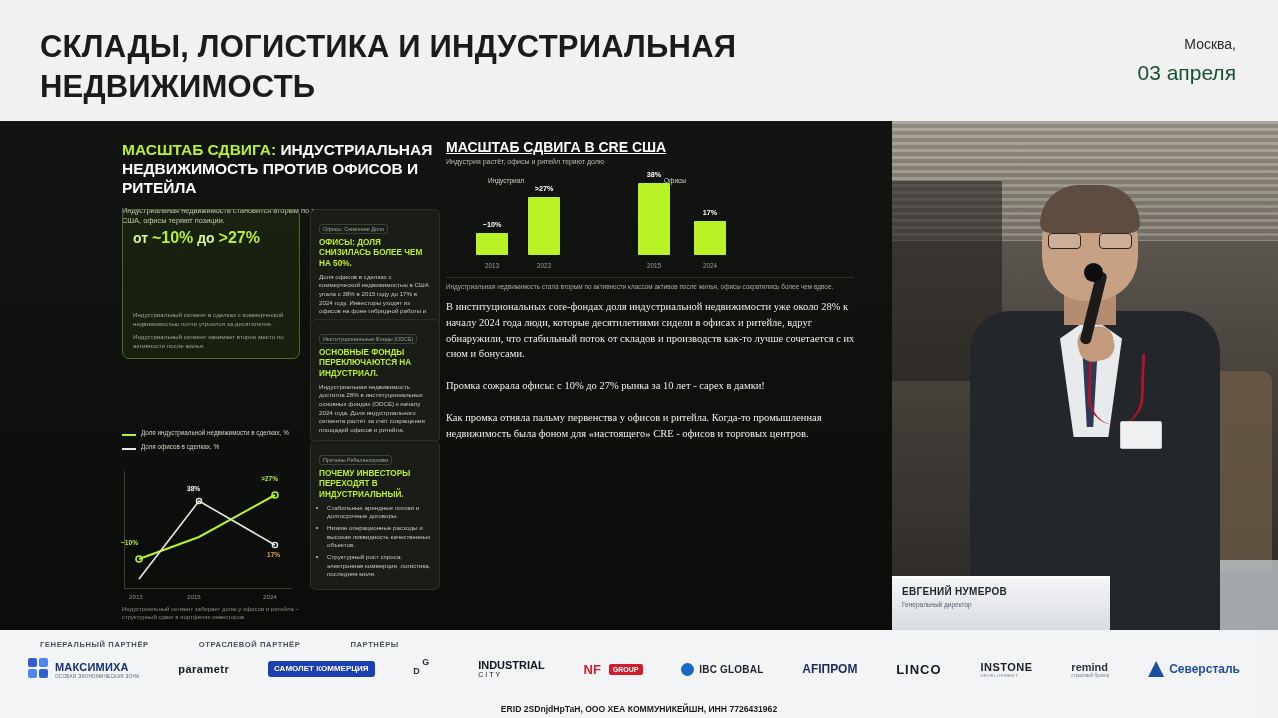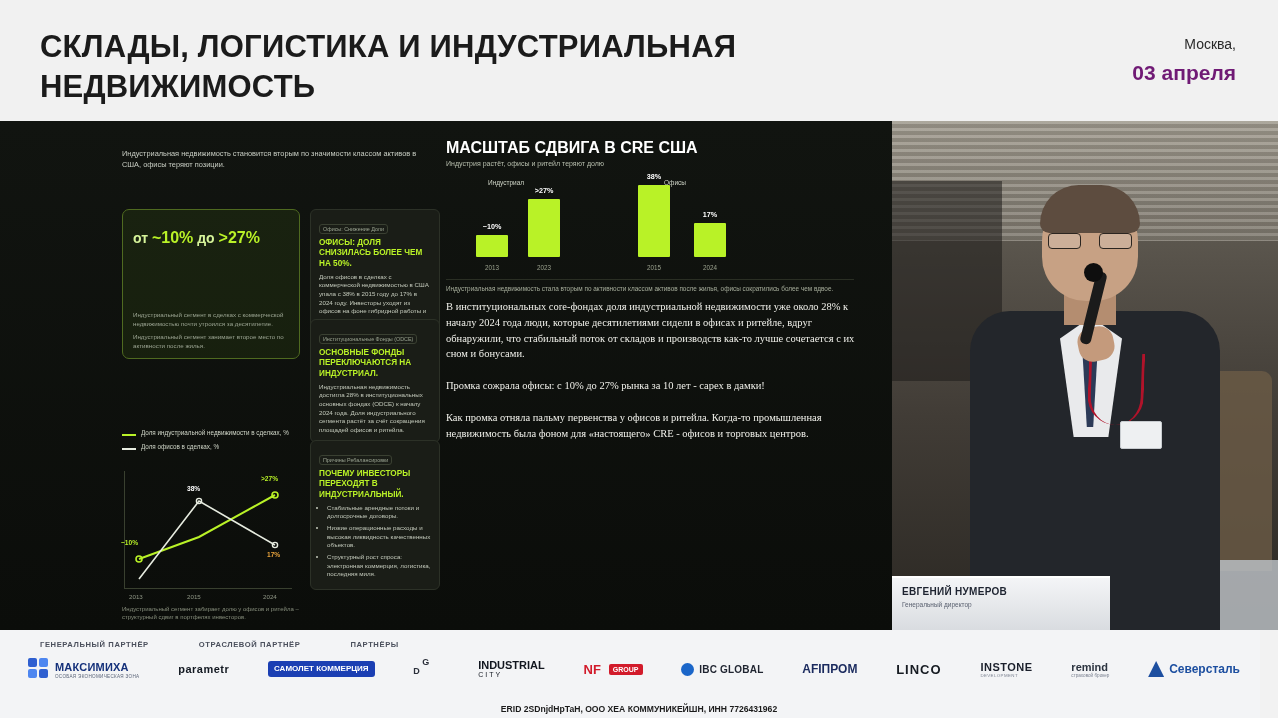--- a/index.html
+++ b/index.html
@@ -37,22 +37,22 @@
     position: absolute;
     right: 42px; top: 36px;
     font-size: 14px;
     color: #2a2a2a;
     text-align: right;
   }
   .header-date {
     position: absolute;
     right: 42px; top: 61px;
     font-size: 21px;
-    font-weight: bold;
-    color: #701a75;
+    font-weight: normal;
+    color: #14532d;
     text-align: right;
   }
 
   
   .stage {
     position: absolute;
     left: 0; top: 121px;
     width: 1278px; height: 509px;
     background: #000;
   }
@@ -177,21 +177,21 @@
     font-size: 6px; color: #878e7c; line-height: 1.35;
   }
 
   
   .sl-right {
     position: absolute;
     left: 446px; top: 18px;
     width: 420px;
   }
   .sr-title {
-    font-size: 16px; font-weight: bold; color: #ffffff; text-transform: uppercase;
+    font-size: 14px; font-weight: bold; color: #ffffff; text-transform: uppercase; text-decoration: underline;
   }
   .sr-sub { margin-top: 3px; font-size: 7px; color: #b8bfae; }
   .bars {
     position: relative; margin-top: 14px; height: 92px; width: 310px;
   }
   .bar {
     position: absolute; bottom: 16px; width: 32px;
     background: #b9f227; border-radius: 1px;
   }
   .bar-lbl {
@@ -399,20 +399,23 @@
     <div class="header-city">Москва,</div>
     <div class="header-date">03 апреля</div>
   </div>
 
   <div class="stage">
 
     <div class="slide">
       <div class="slide-inner">
 
         <div class="sl-left">
+          <div class="sl-head">
+            <span class="hl">МАСШТАБ СДВИГА:</span><span> ИНДУСТРИАЛЬНАЯ НЕДВИЖИМОСТЬ ПРОТИВ ОФИСОВ И РИТЕЙЛА</span>
+          </div>
           <div class="sl-sub">Индустриальная недвижимость становится вторым по значимости классом активов в США, офисы теряют позиции.</div>
 
           <div class="kpi-box">
             <div class="kpi-line">
               <span>от</span>
               <span class="big">~10%</span>
               <span>до</span>
               <span class="big">&gt;27%</span>
             </div>
             <div class="kpi-note">Индустриальный сегмент в сделках с коммерческой недвижимостью почти утроился за десятилетие.</div>

